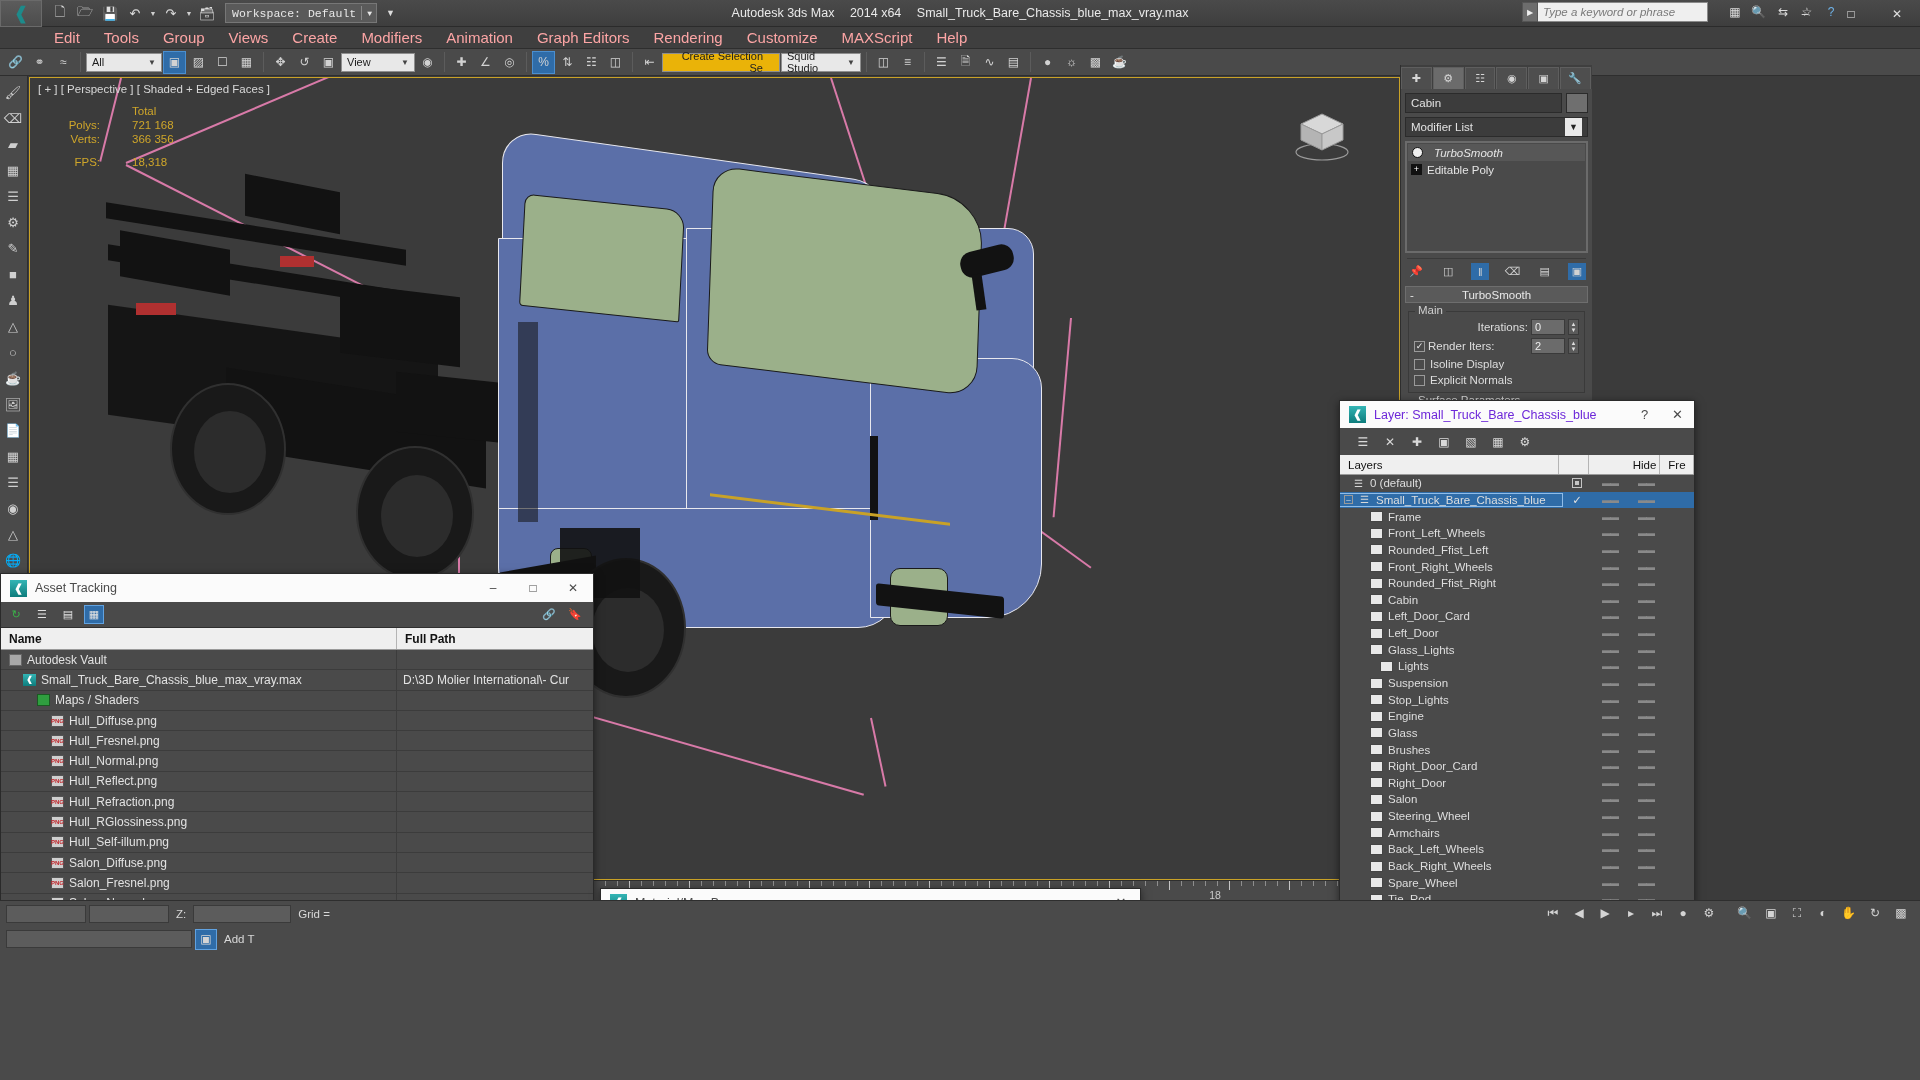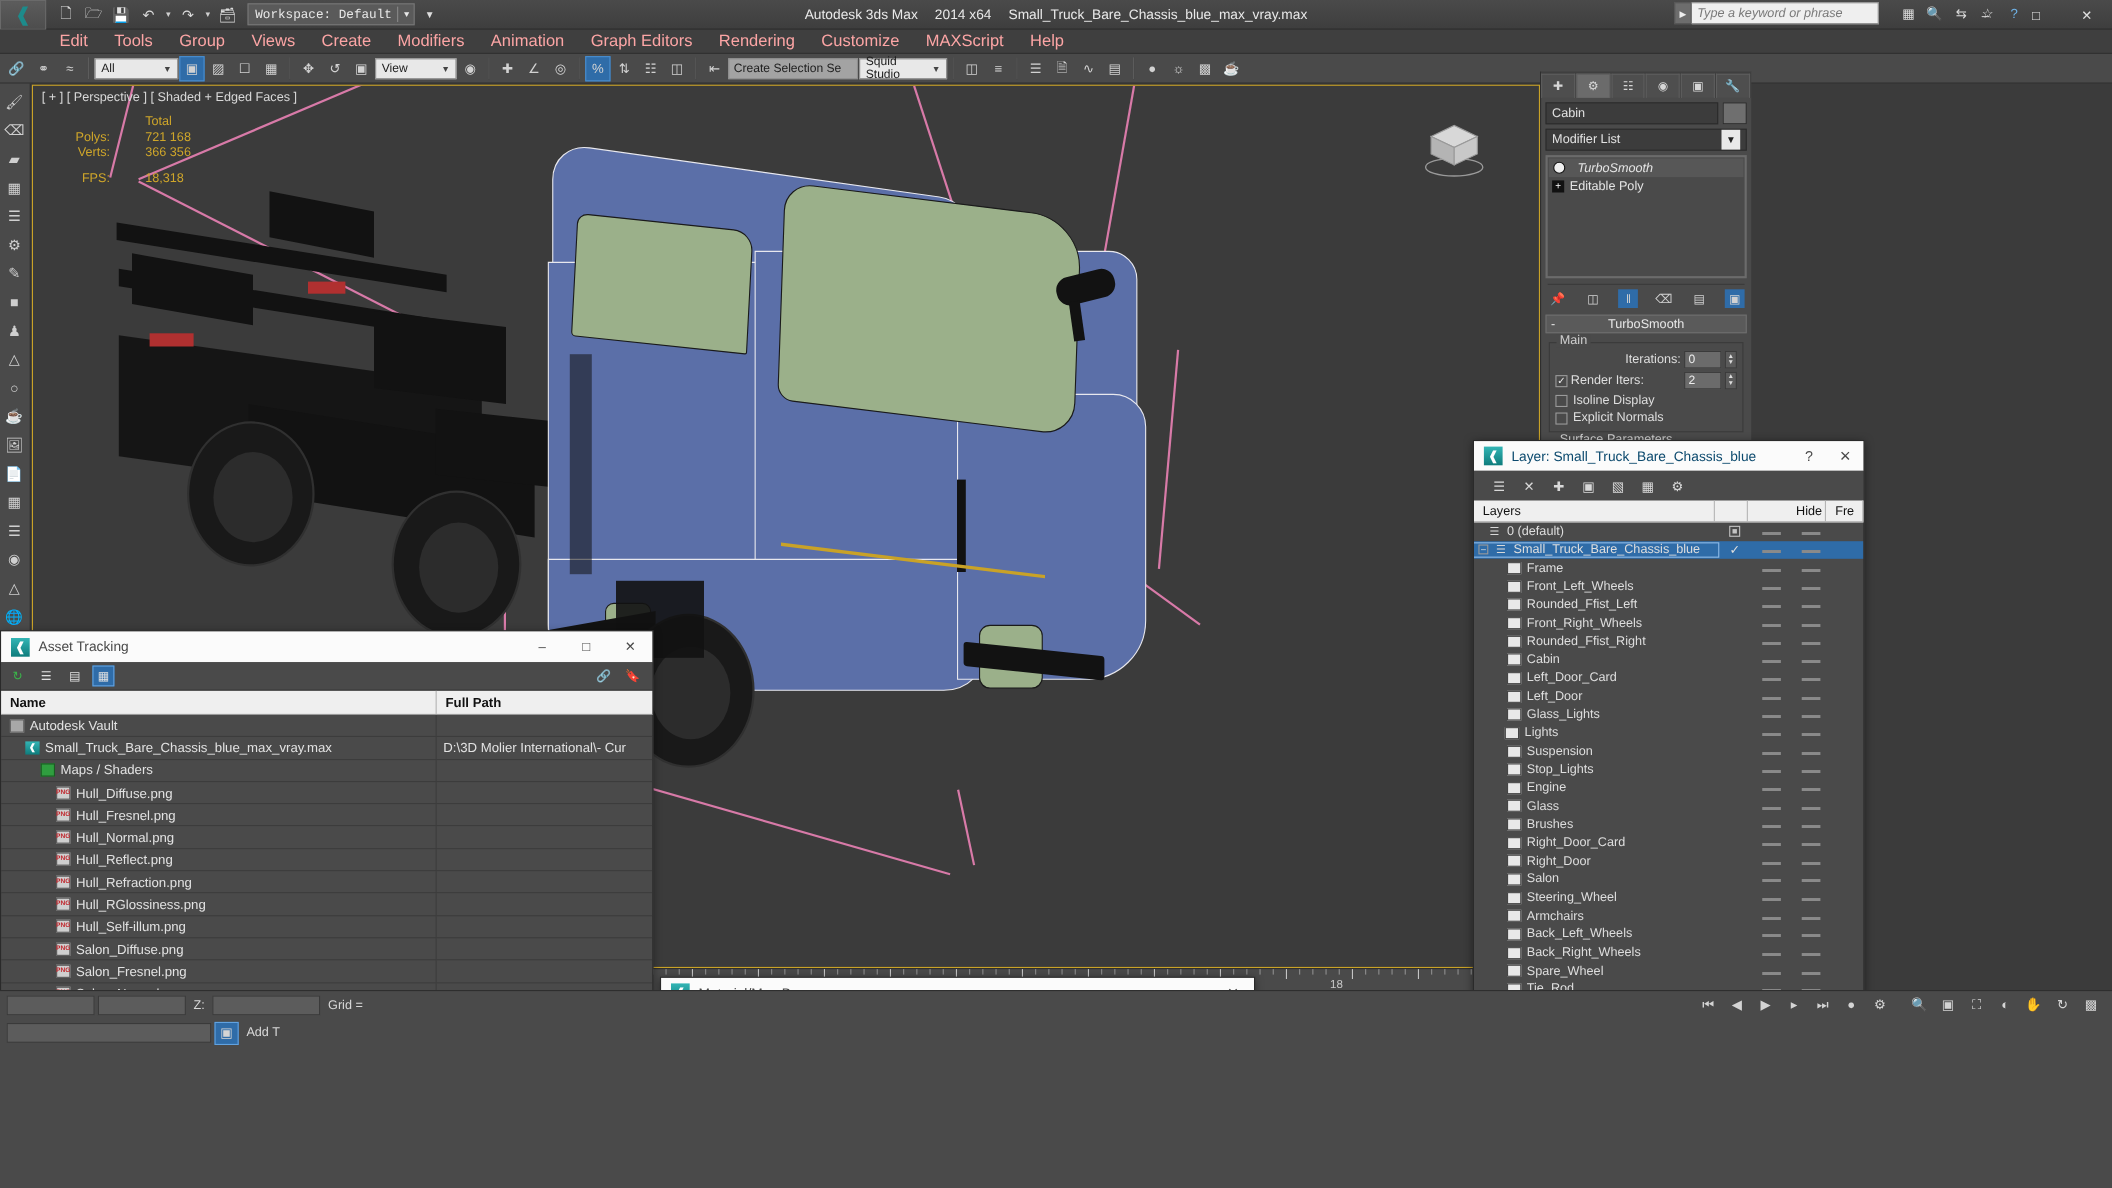--- a/index.html
+++ b/index.html
@@ -49,22 +49,22 @@
     background:#4a4a4a; border-bottom:1px solid #2e2e2e; display:flex;
     align-items:center; padding-left:4px; gap:1px; }
   .tb { width:23px; height:23px; display:flex; align-items:center; justify-content:center;
     color:#d2d2d2; font-size:12px; }
   .tb.on { background:#2f6ca8; border:1px solid #4a8fd0; }
   .tbsep { width:1px; height:20px; background:#303030; margin:0 4px;
     border-right:1px solid #5c5c5c; }
   .tbsel { height:19px; background:#e8e8e8; border:1px solid #8e8e8e; color:#1c1c1c;
     font-size:11px; display:flex; align-items:center; padding:0 2px 0 5px; }
   .tbsel .cv { margin-left:auto; font-size:8px; color:#444; padding:0 3px; }
-  .tbfield { height:19px; background:#a3a3a3; border:1px solid #8e8e8e; color:#222;
-    font-size:11px; display:flex; align-items:center; padding:0 4px; }
+  .tbfield { height:19px; background:#eab308; border:1px solid #8e8e8e; color:#222;
+    font-size:11px; display:flex; align-items:center; padding:0 16px;text-align:right; }
 
   
   #lefttb { position:absolute; left:0; top:76px; width:28px; height:804px;
     background:#4a4a4a; border-right:1px solid #2e2e2e; padding-top:3px; }
   #lefttb .lt { width:26px; height:26px; display:flex; align-items:center;
     justify-content:center; font-size:13px; color:#cfcfcf; }
 
   
   #viewport { position:absolute; left:29px; top:77px; width:1371px; height:803px;
     background:#3b3b3b; border:1px solid #c9a227; overflow:hidden; }
@@ -196,21 +196,21 @@
   #assetScroll .tr { flex:1; height:15px; background:#3c3c3c; }
 
   
   #layerWin { position:absolute; left:1339px; top:400px; width:356px; height:670px;
     background:#4a4a4a; border:1px solid #2a2a2a; box-shadow:0 2px 8px rgba(0,0,0,.5); }
   #layerTitle { height:27px; background:#fbfbfb; display:flex; align-items:center;
     padding-left:9px; }
   #layerTitle .ic { width:17px; height:17px; background:linear-gradient(#33b5b5,#0e7c7c);
     color:#fff; font-size:11px; font-weight:bold; display:flex;
     align-items:center; justify-content:center; margin-right:8px; }
-  #layerTitle .tx { color:#0c4a6e; font-size:12.5px; }
+  #layerTitle .tx { color:#6d28d9; font-size:12.5px; }
   #layerTitle .wb { margin-left:auto; display:flex; }
   #layerTitle .wb span { width:33px; height:27px; display:flex; align-items:center;
     justify-content:center; color:#4a4a4a; font-size:13px; }
   #layerTools { height:27px; background:#4a4a4a; display:flex; align-items:center;
     gap:9px; padding-left:14px; }
   #layerTools .lt2 { width:18px; height:18px; display:flex; align-items:center;
     justify-content:center; color:#d9d9d9; font-size:12px; }
   #layerHdr { height:20px; background:#efefef; display:flex; font-size:11.5px;
     color:#111; border-bottom:1px solid #9a9a9a; }
   #layerHdr .lh { display:flex; align-items:center; padding-left:8px;
@@ -1026,21 +1026,21 @@
       <div class="lrow">
         <div class="nm" style="padding-left:30px">
           <span class="objic"></span>
           <span>Glass_Lights</span>
         </div>
         <div class="cell"></div>
         <div class="dash">▬▬</div>
         <div class="dash">▬▬</div>
       </div>
       <div class="lrow">
-        <div class="nm" style="padding-left:28px">
+        <div class="nm" style="padding-left:40px">
           <span class="objic"></span>
           <span>Lights</span>
         </div>
         <div class="cell"></div>
         <div class="dash">▬▬</div>
         <div class="dash">▬▬</div>
       </div>
       <div class="lrow">
         <div class="nm" style="padding-left:30px">
           <span class="objic"></span>

